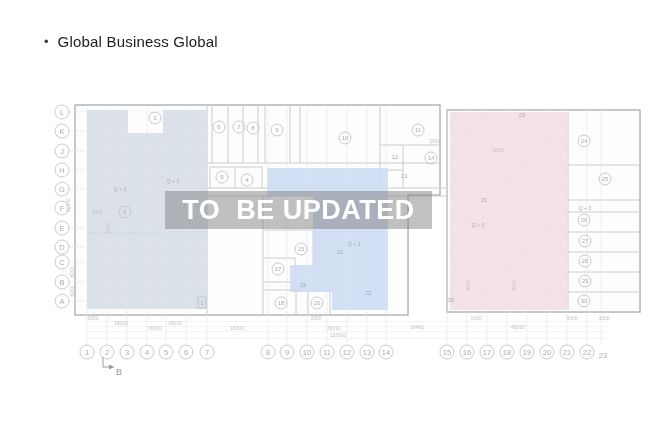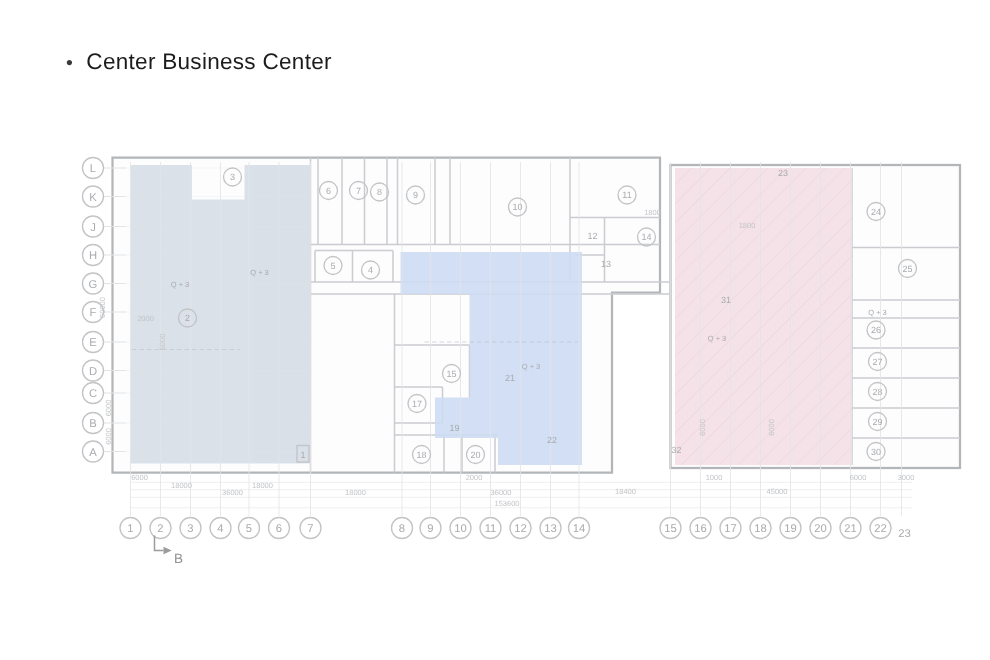--- a/index.html
+++ b/index.html
@@ -18,21 +18,21 @@
     font-weight:bold;font-size:27px;white-space:pre;letter-spacing:.5px;
   }
 </style>
 </head>
 <body>
 
 <div class="screen">
 
   <div class="hdr">
     <span class="bullet">•</span>
-    <span class="title">Center Business Center</span>
+    <span class="title">Global Business Global</span>
   </div>
 
   <svg id="plan-svg" width="660" height="440" viewBox="0 0 660 440">
     <defs>
       <pattern id="hatchPink" width="9" height="9" patternUnits="userSpaceOnUse" patternTransform="rotate(45)">
         <line x1="0" y1="0" x2="0" y2="9" stroke="#ddbcc8" stroke-width="0.7"></line>
       </pattern>
     </defs>
 
     <g>
@@ -266,14 +266,17 @@
         <text x="173" y="183" font-size="5" fill="#a9abae" text-anchor="middle">Q + 3</text>
         <text x="354" y="246" font-size="5" fill="#a9abae" text-anchor="middle">Q + 3</text>
         <text x="478" y="227" font-size="5" fill="#a9abae" text-anchor="middle">Q + 3</text>
         <text x="585" y="210" font-size="5" fill="#a9abae" text-anchor="middle">Q + 3</text>
         <path d="M103,357 V367 H109" fill="none" stroke="#9a9c9e" stroke-width="1"></path>
         <path d="M109,364.5 L114.5,367 L109,369.5 Z" fill="#9a9c9e"></path>
         <text x="119" y="375" font-size="9" fill="#8f9193" text-anchor="middle">B</text>
       </g>
   </svg>
 
+  <div class="watermark" style="background: rgba(125, 125, 125, 0.48); color: rgb(255, 255, 255);">
+    <span>TO  BE UPDATED</span>
+  </div>
 
 </div>
 
 </body></html>

